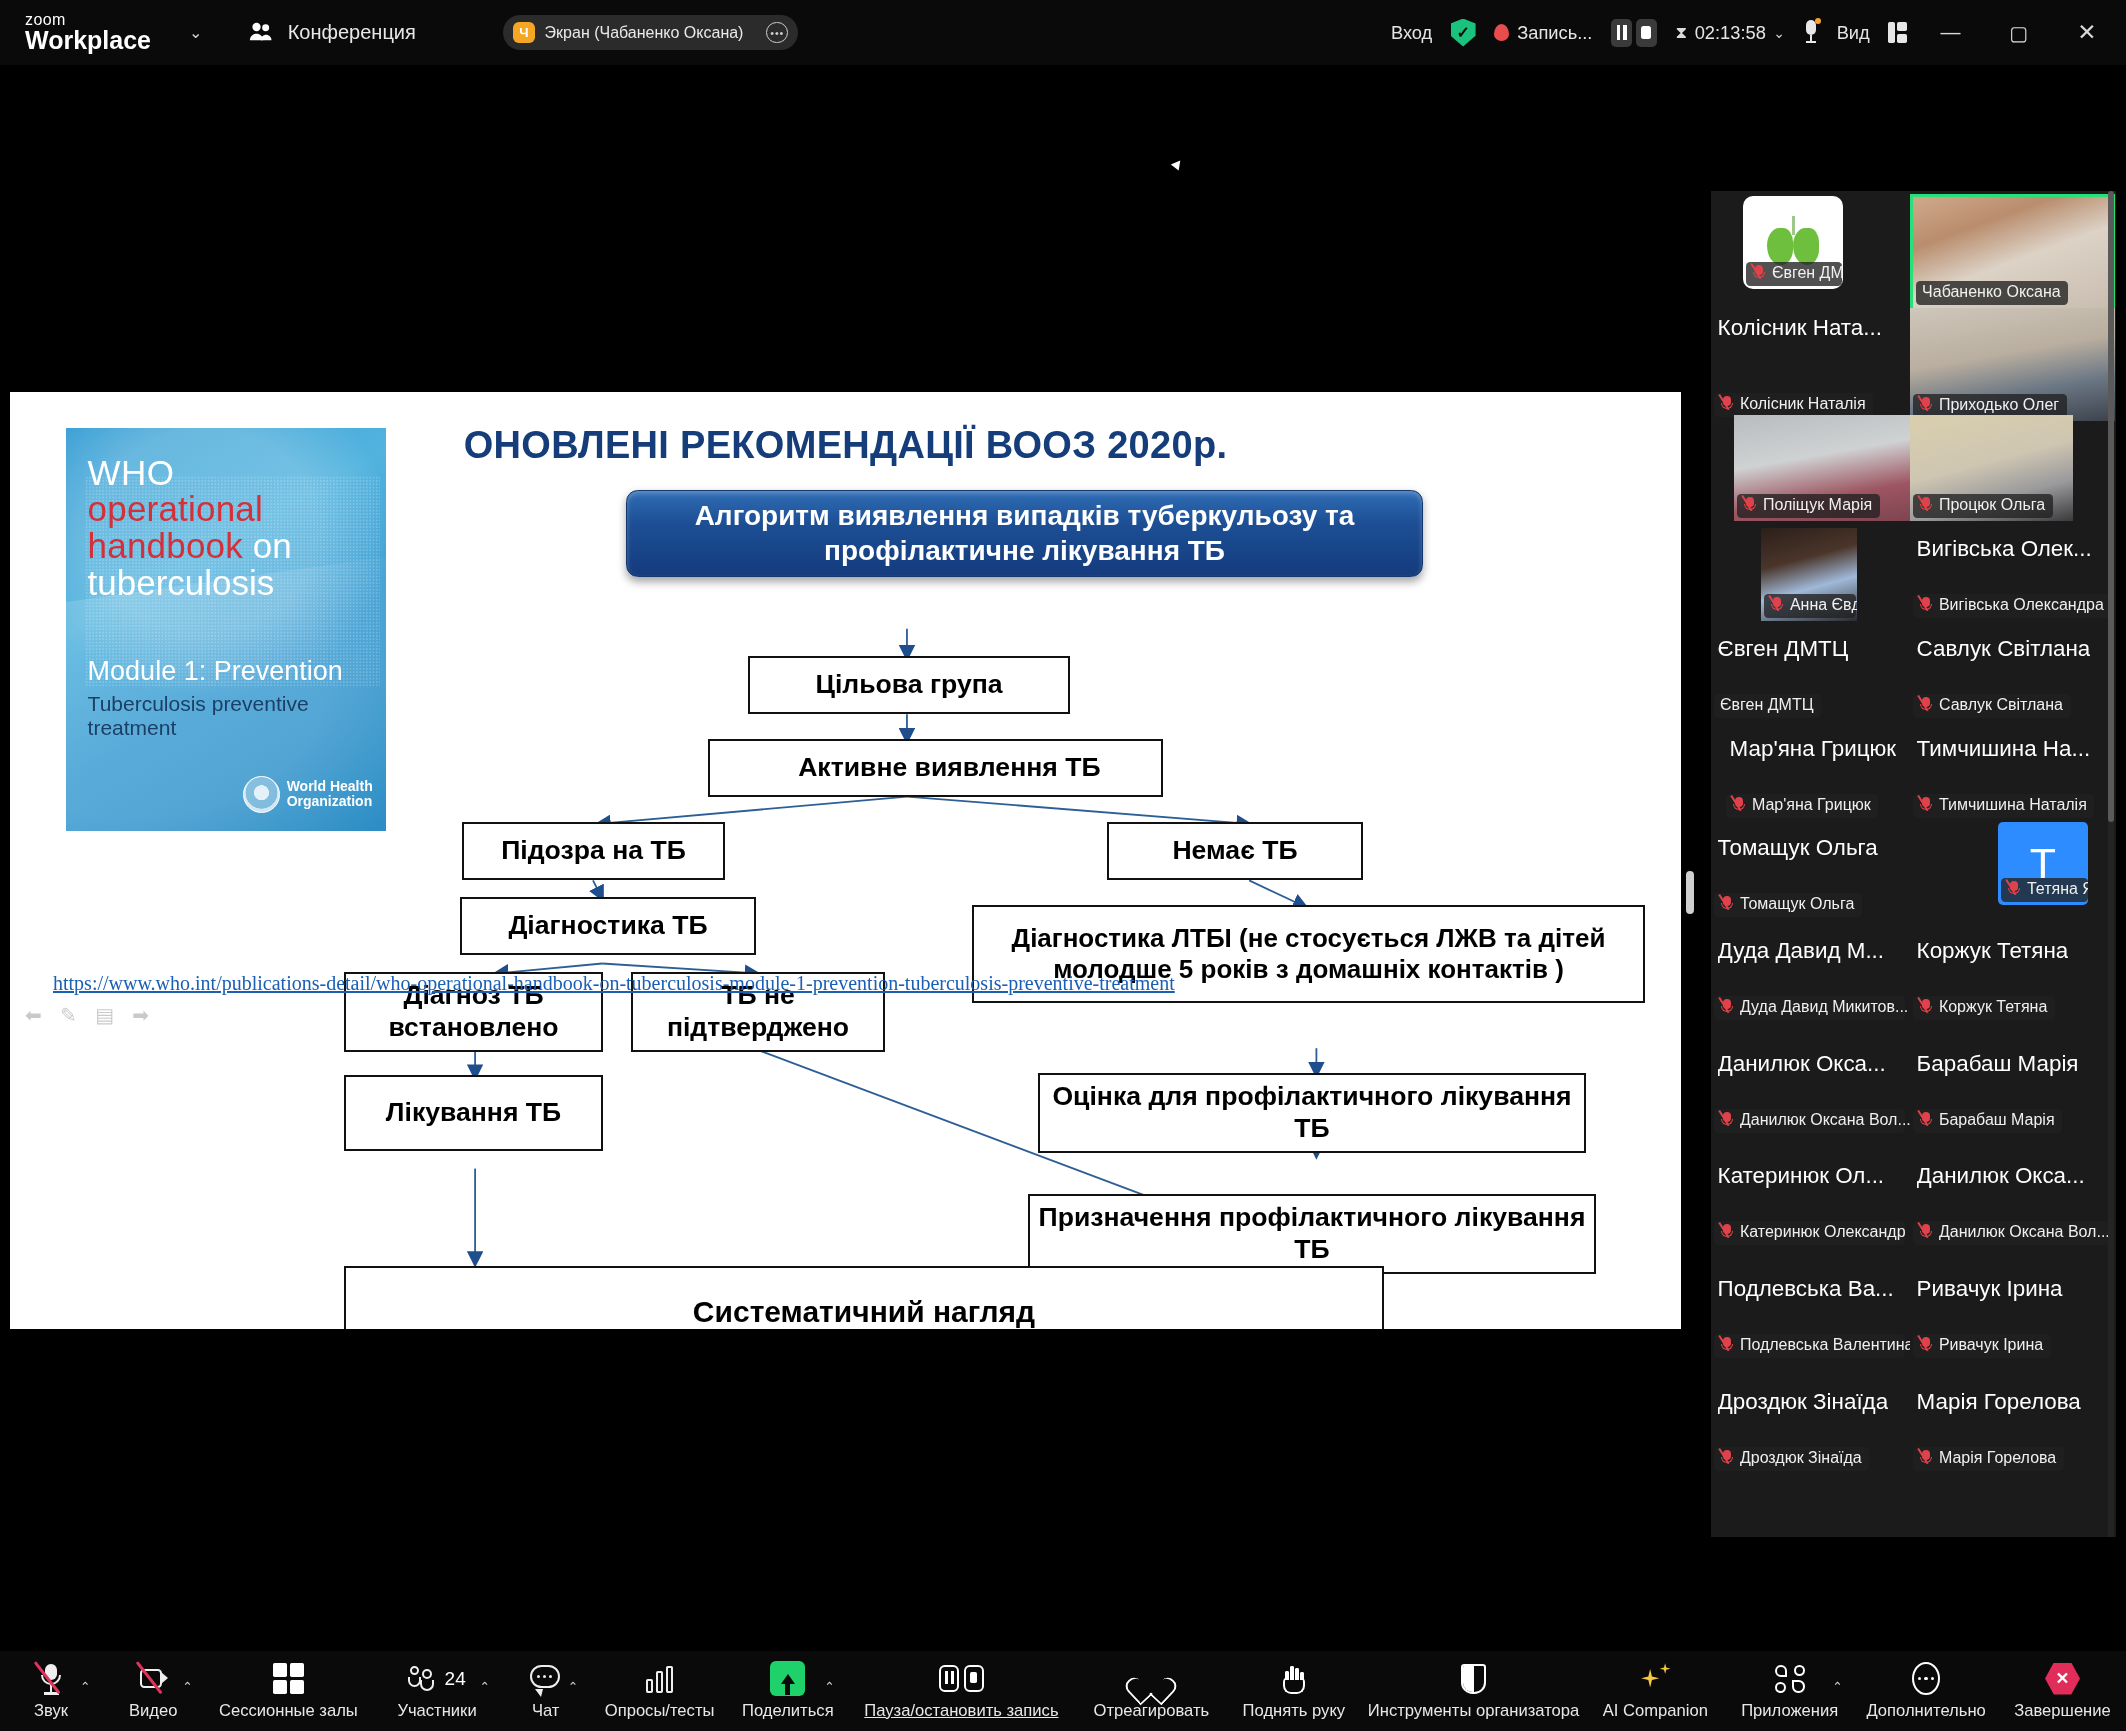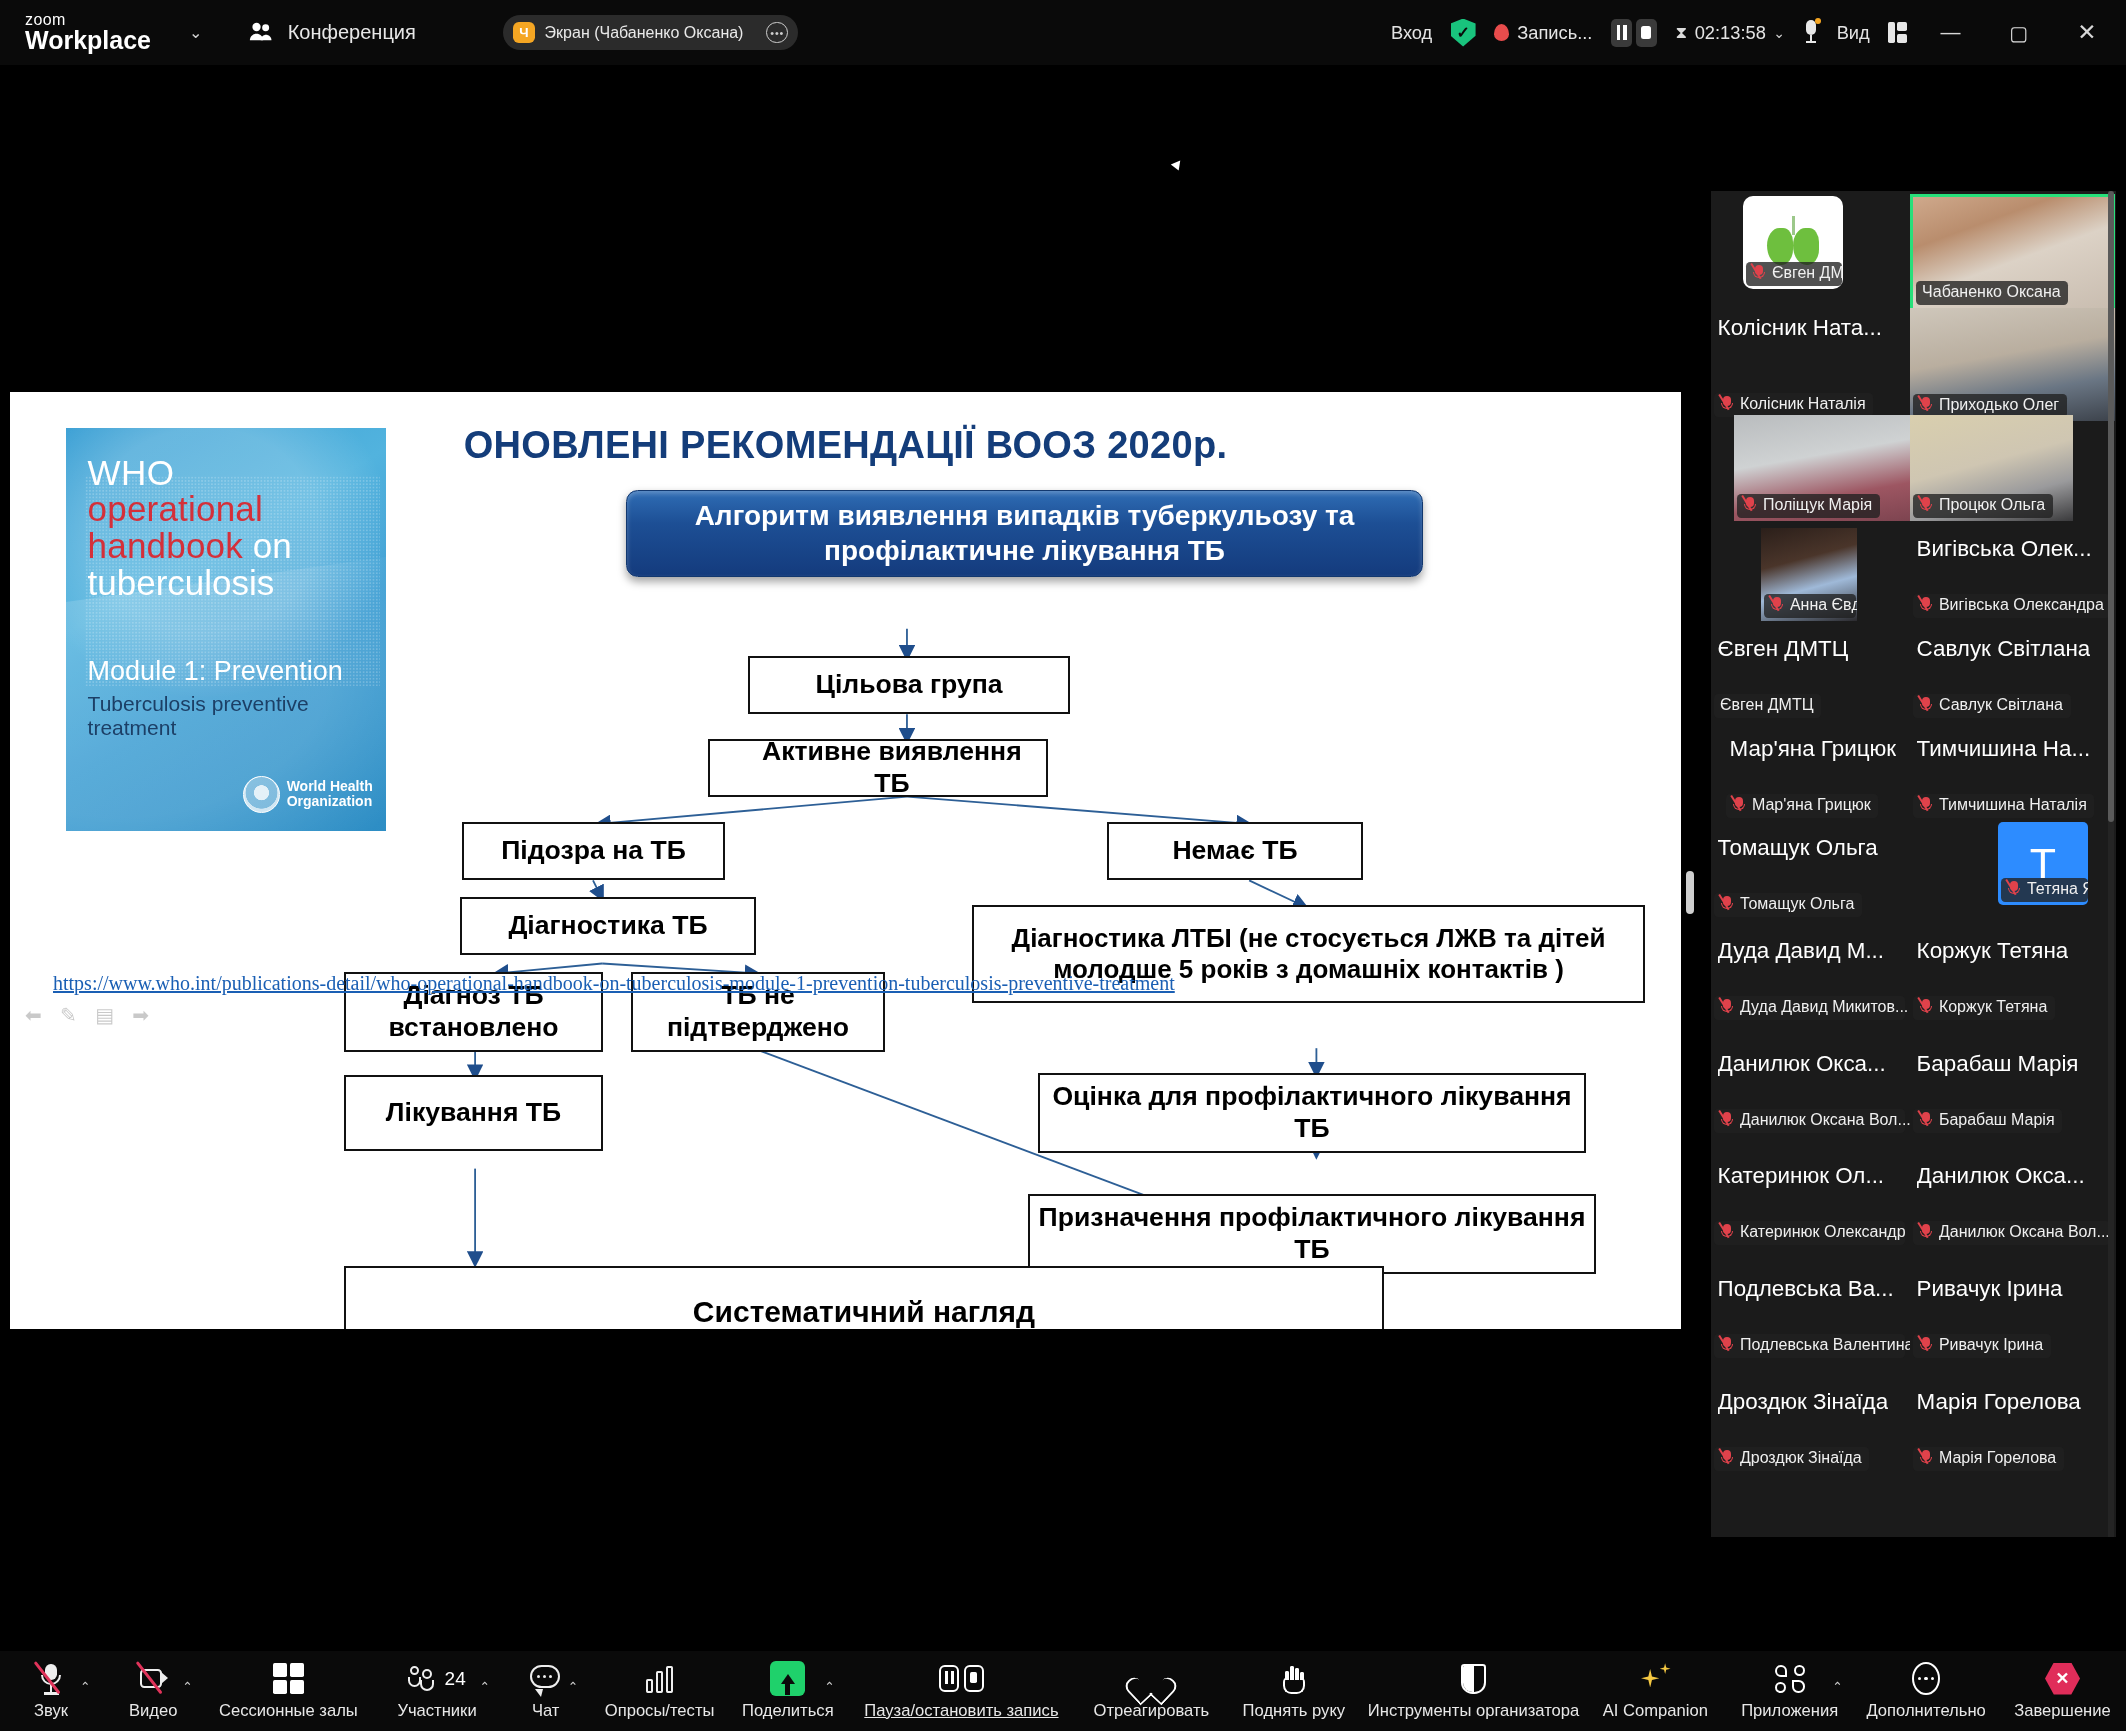--- a/index.html
+++ b/index.html
@@ -365,21 +365,21 @@
         <path d="M1573,790 L1573,822"></path>
         <path d="M1573,888 L1573,920"></path>
         <path d="M900,792 L1480,1010"></path>
         <path d="M560,935 L560,1050"></path>
         <path d="M1573,985 L1490,1050"></path>
       </g>
     </svg>
 
     <div class="fbox" style="left:738px;top:264px;width:322px;height:58px;font-size:26.6px;">Цільова група</div>
 
-    <div class="fbox" style="left:698px;top:347px;width:340px;height:58px;font-size:26.6px;padding-left:36px;">Активне виявлення ТБ</div>
+    <div class="fbox" style="left:698px;top:347px;width:455px;height:58px;font-size:26.6px;padding-left:36px;">Активне виявлення ТБ</div>
 
     <div class="fbox" style="left:452px;top:430px;width:263px;height:58px;font-size:26.6px;">Підозра на ТБ</div>
 
     <div class="fbox" style="left:1097px;top:430px;width:256px;height:58px;font-size:26.6px;">Немає ТБ</div>
 
     <div class="fbox" style="left:450px;top:505px;width:296px;height:58px;font-size:26.6px;">Діагностика ТБ</div>
 
     <div class="fbox" style="left:962px;top:513px;width:673px;height:98px;font-size:26px;">Діагностика ЛТБІ (не стосується ЛЖВ та дітей молодше 5 років з домашніх контактів )</div>
 
     <div class="fbox" style="left:334px;top:580px;width:259px;height:80px;font-size:26.6px;">Діагноз ТБ встановлено</div>

